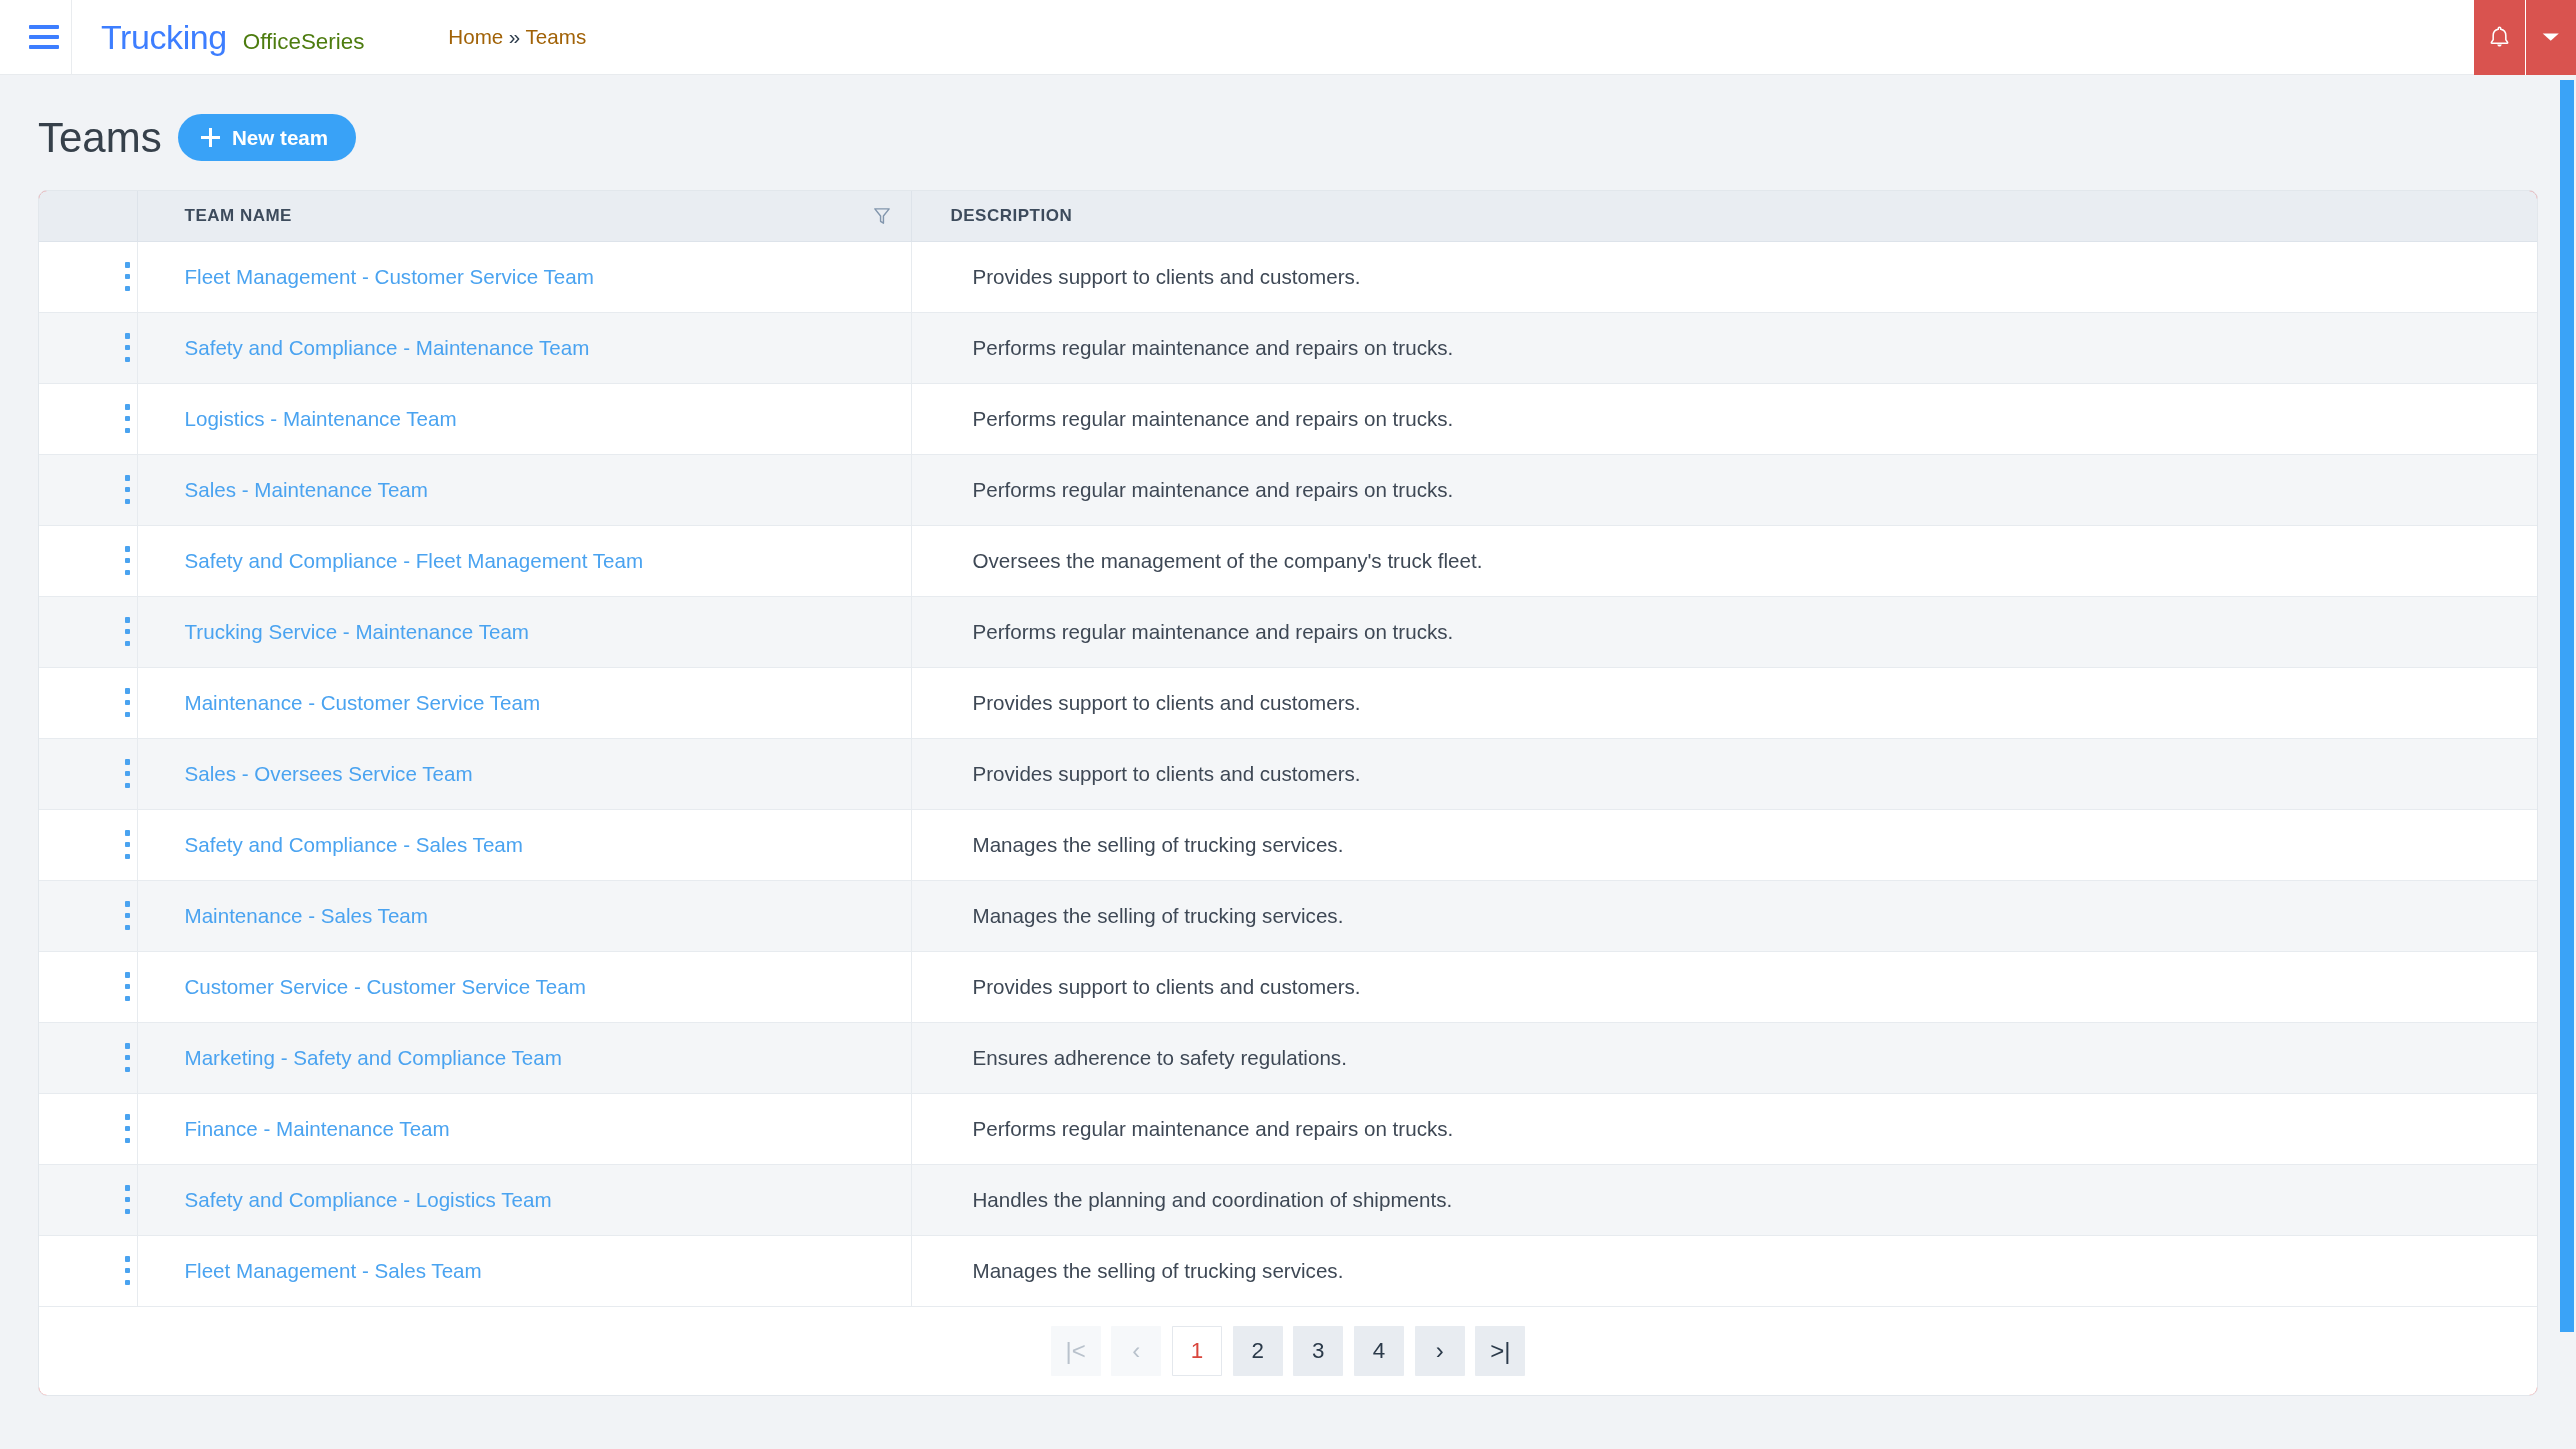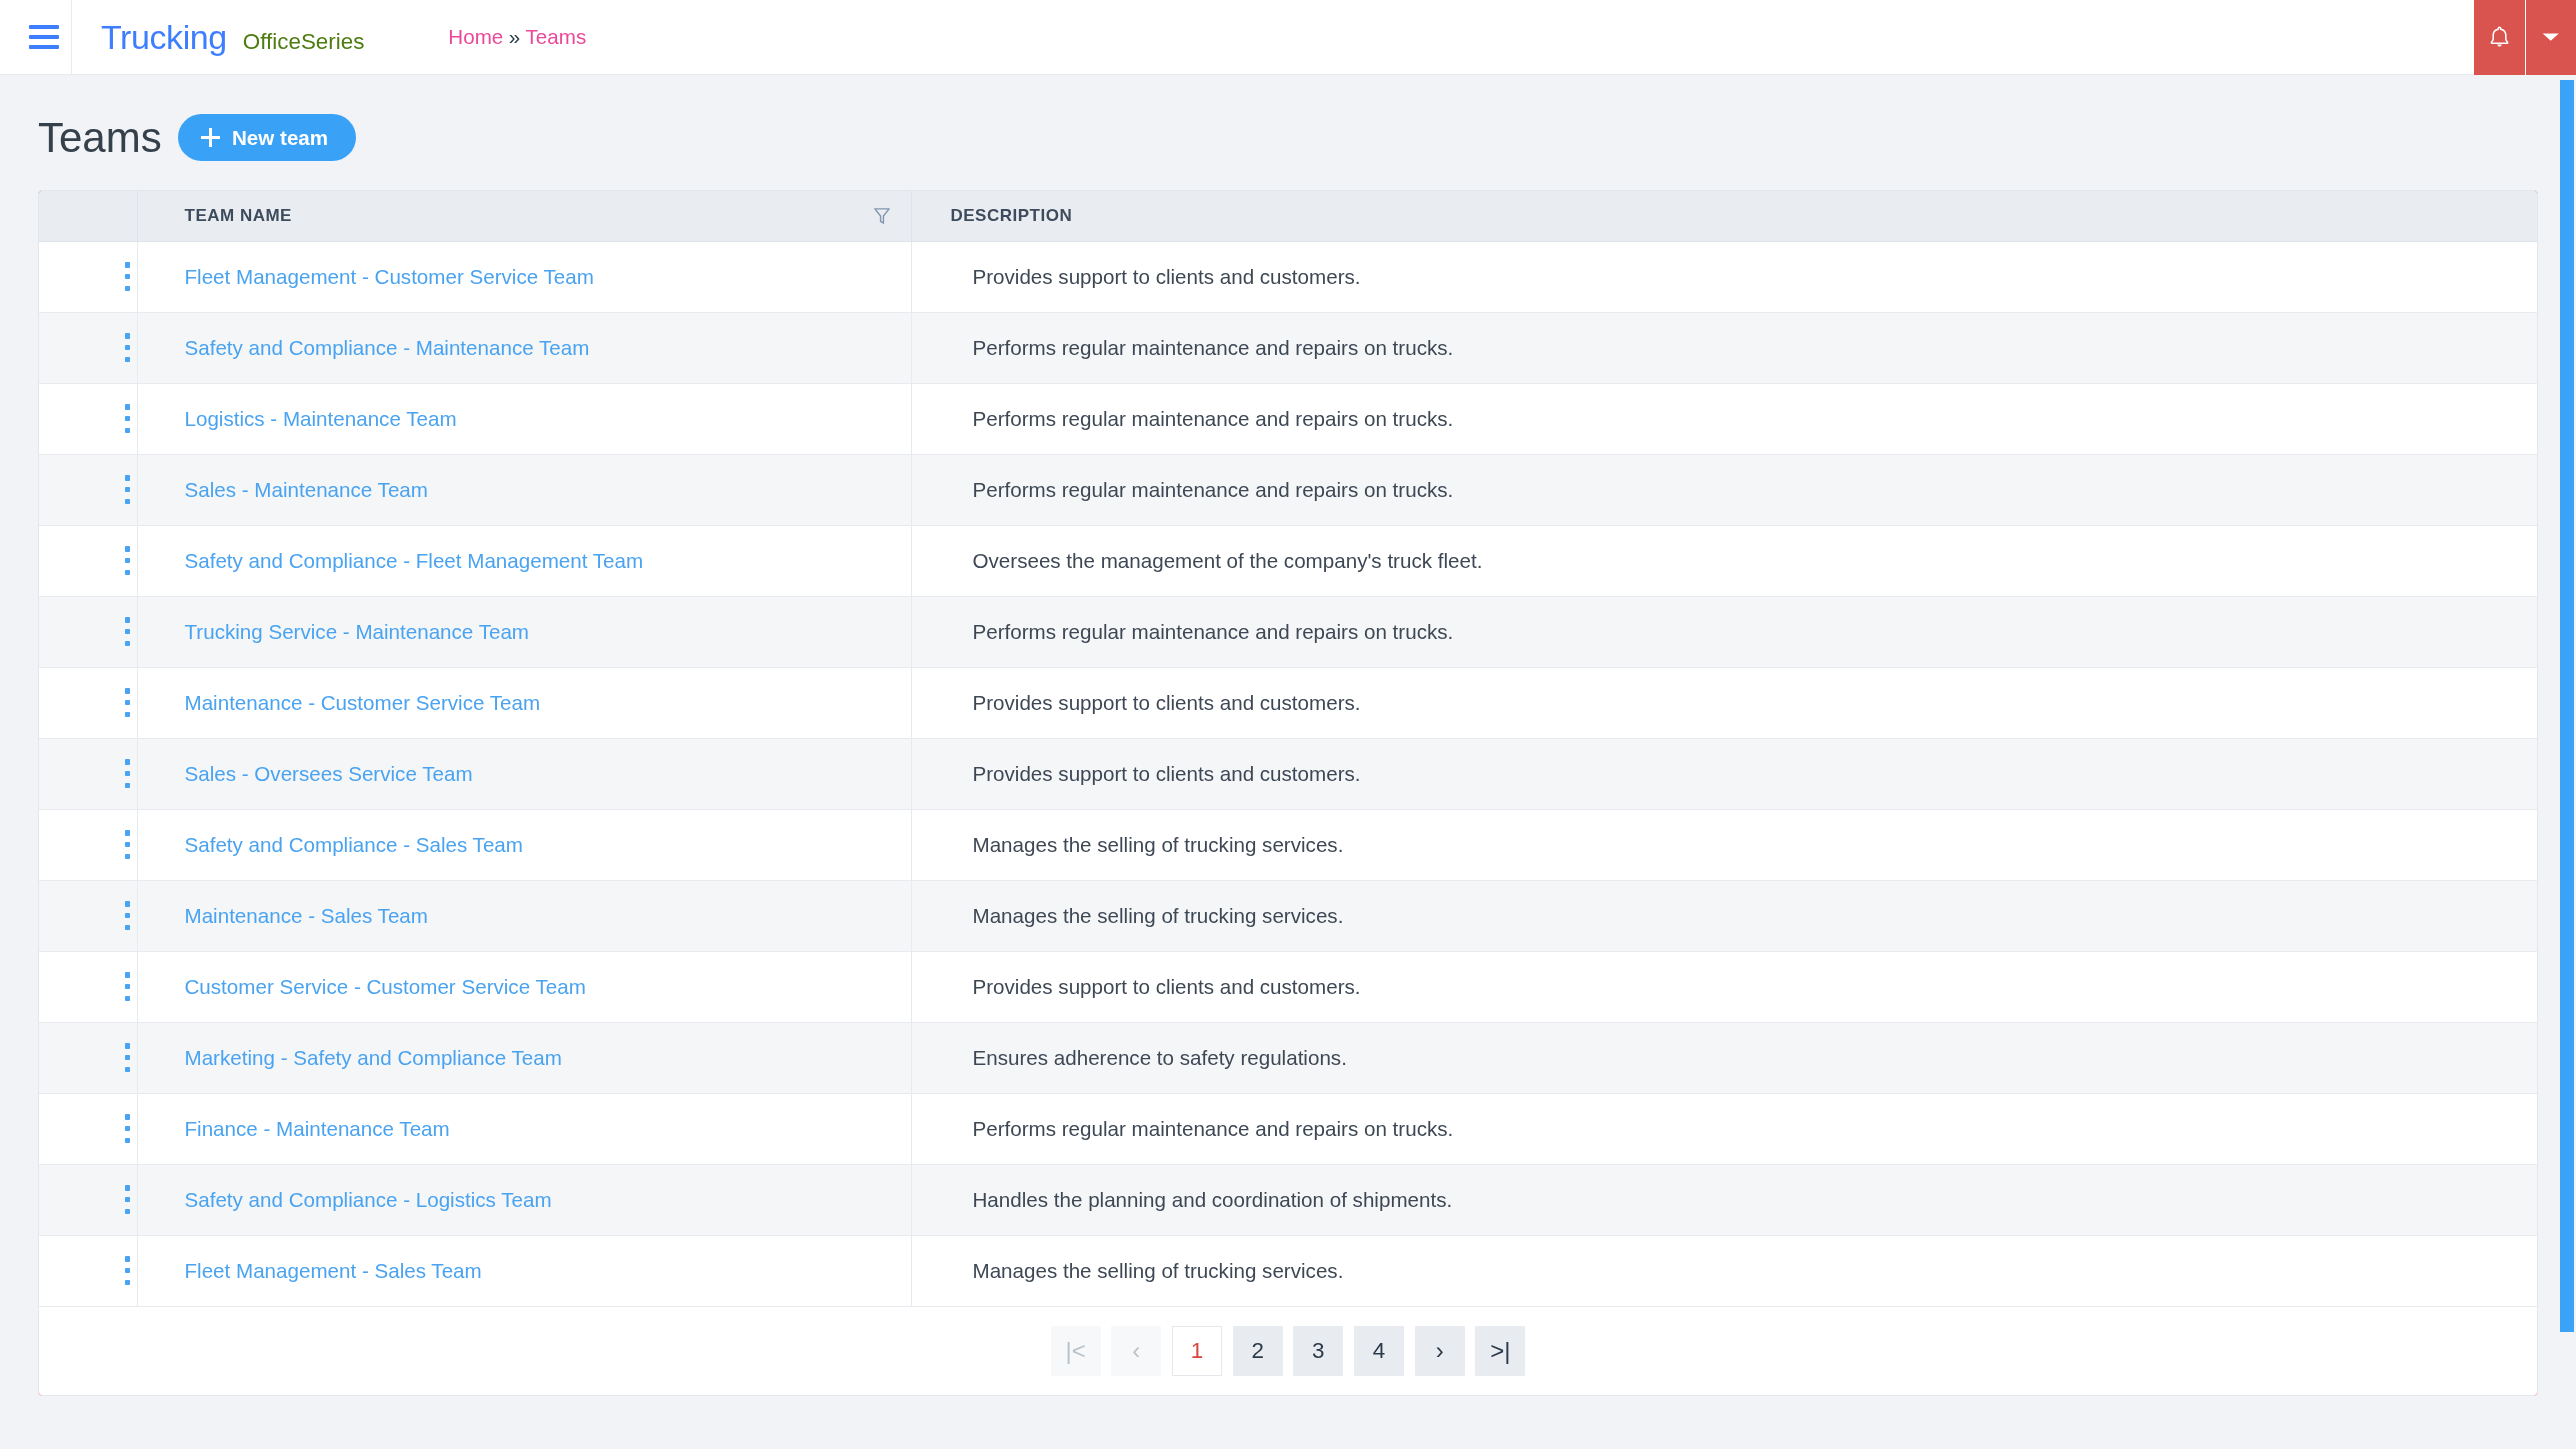--- a/index.html
+++ b/index.html
@@ -59,21 +59,21 @@
     color: #4d7c0f;
   }
   .breadcrumb {
     margin-left: 84px;
     font-size: 20.6px;
     display: flex;
     align-items: center;
     gap: 5.4px;
   }
   .breadcrumb a {
-    color: #ec4899;
+    color: #a16207;
     text-decoration: none;
     cursor: pointer;
   }
   .breadcrumb .sep {
     color: #2b3a4a;
     font-size: 20.6px;
   }
   .topbar-right {
     position: absolute;
     right: 0;
@@ -141,21 +141,21 @@
     background: #fff;
   }
   .plus::before { left: 0; top: 8px; width: 19.7px; height: 3.6px; }
   .plus::after  { top: 0; left: 8px; height: 19.7px; width: 3.6px; }
 
   
   .card {
     margin: 29px 38px 0 38px;
     background: #ef4444;
     border: 0.9px solid #e2e7ec;
-    border-radius: 4px;
+    border-radius: 9px;
     overflow: hidden;
   }
   table {
     width: 100%;
     border-collapse: collapse;
     table-layout: fixed;
   }
   thead th {
     background: #e9edf2;
     color: #3d4b5c;

